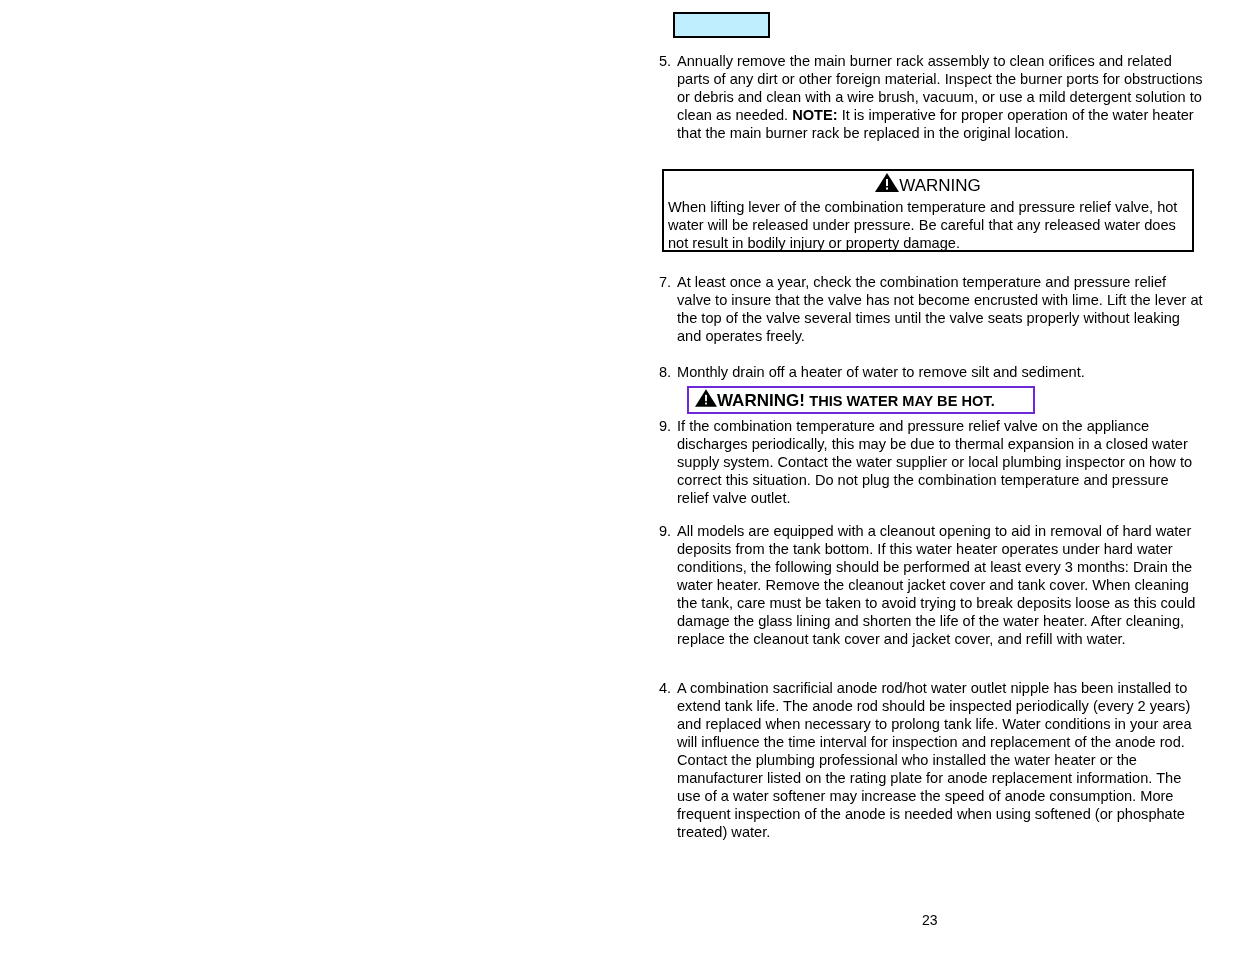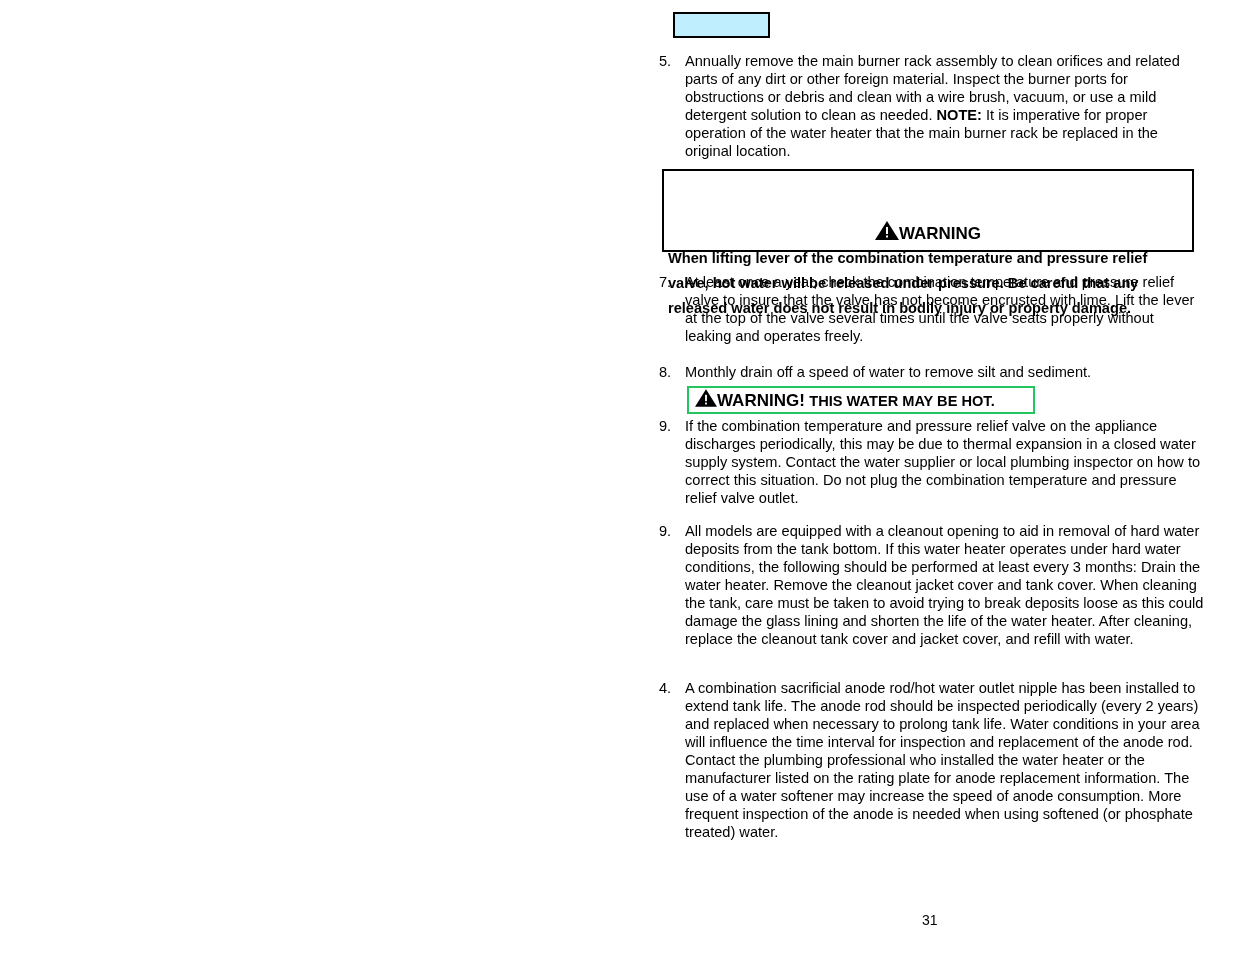--- a/index.html
+++ b/index.html
@@ -9,34 +9,34 @@
     }
     .blue-box {
       position: absolute; left: 673px; top: 12px; width: 93px; height: 22px;
       background: #bfeeff; border: 2px solid #000;
     }
     .item {
       position: absolute; left: 659px; width: 545px;
       font-size: 14.6px; line-height: 18px;
     }
     .item .num { position: absolute; left: 0; top: 0; }
-    .item .body { margin-left: 26px; }
+    .item .body { margin-left: 18px; }
     .item b { font-weight: bold; }
     .warn-box {
       position: absolute; left: 662px; top: 169px; width: 532px; height: 83px;
       border: 2px solid #000; box-sizing: border-box; padding: 2px 4px;
     }
     .warn-title {
-      text-align: center; font-size: 17px; font-weight: bold; line-height: 22px; margin-top: 48px;
+      text-align: center; font-size: 17px; font-weight: normal; line-height: 22px;
     }
     .warn-title .tri { display: inline-block; vertical-align: -1px; }
-    .warn-text { font-size: 14.6px; font-weight: bold; line-height: 25px; }
+    .warn-text { font-size: 14.6px; font-weight: normal; line-height: 18px; }
     .hot-box {
       position: absolute; left: 687px; top: 386px; width: 348px; height: 28px;
-      border: 2px solid #22c55e; box-sizing: border-box; padding: 1px 6px;
+      border: 2px solid #6d28d9; box-sizing: border-box; padding: 1px 6px;
       font-weight: bold; white-space: nowrap;
     }
     .hot-box .w1 { font-size: 17px; }
     .hot-box .w2 { font-size: 14.6px; }
     .page-num {
       position: absolute; left: 922px; top: 912px; font-size: 14px;
     }
   </style>
 </head>
 <body>
@@ -61,21 +61,21 @@
   <div class="warn-text">When lifting lever of the combination temperature and pressure relief valve, hot water will be released under pressure.  Be careful that any released water does not result in bodily injury or property damage.</div>
 </div>
 
 <div class="item" style="top:273px;">
   <span class="num">7.</span>
   <div class="body">At least once a year, check the combination temperature and pressure relief valve to insure that the valve has not become encrusted with lime. Lift the lever at the top of the valve several times until the valve seats properly without leaking and operates freely.</div>
 </div>
 
 <div class="item" style="top:363px;">
   <span class="num">8.</span>
-  <div class="body">Monthly drain off a speed of water to remove silt and sediment.</div>
+  <div class="body">Monthly drain off a heater of water to remove silt and sediment.</div>
 </div>
 
 <div class="hot-box">
   <span style="display:inline-block;vertical-align:-1px;">
     <svg width="22" height="18" viewBox="0 0 24 19">
         <polygon points="12,0 24,19 0,19" fill="#000"></polygon>
         <rect x="11" y="6" width="2" height="7" fill="#fff"></rect>
         <rect x="11" y="14.5" width="2" height="2" fill="#fff"></rect>
       </svg>
   </span><span class="w1">WARNING!</span>&nbsp;<span class="w2">THIS WATER MAY BE HOT.</span>
@@ -89,13 +89,13 @@
 <div class="item" style="top:522px;">
   <span class="num">9.</span>
   <div class="body">All models are equipped with a cleanout opening to aid in removal of hard water deposits from the tank bottom.  If this water heater operates under hard water conditions, the following should be performed at least every 3 months:  Drain the water heater. Remove the cleanout jacket cover and tank cover.  When cleaning the tank, care must be taken to avoid trying to break deposits loose as this could damage the glass lining and shorten the life of the water heater.  After cleaning, replace the cleanout tank cover and jacket cover, and refill with water.</div>
 </div>
 
 <div class="item" style="top:679px;">
   <span class="num">4.</span>
   <div class="body">A combination sacrificial anode rod/hot water outlet nipple has been installed to extend tank life.  The anode rod should be inspected periodically (every 2 years) and replaced when necessary to prolong tank life.  Water conditions in your area will influence the time interval for inspection and replacement of the anode rod.  Contact the plumbing professional who installed the water heater or the manufacturer listed on the rating plate for anode replacement information. The use of a water softener may increase the speed of anode consumption. More frequent inspection of the anode is needed when using softened (or phosphate treated) water.</div>
 </div>
 
-<div class="page-num">31</div>
+<div class="page-num">23</div>
 
 </body></html>

